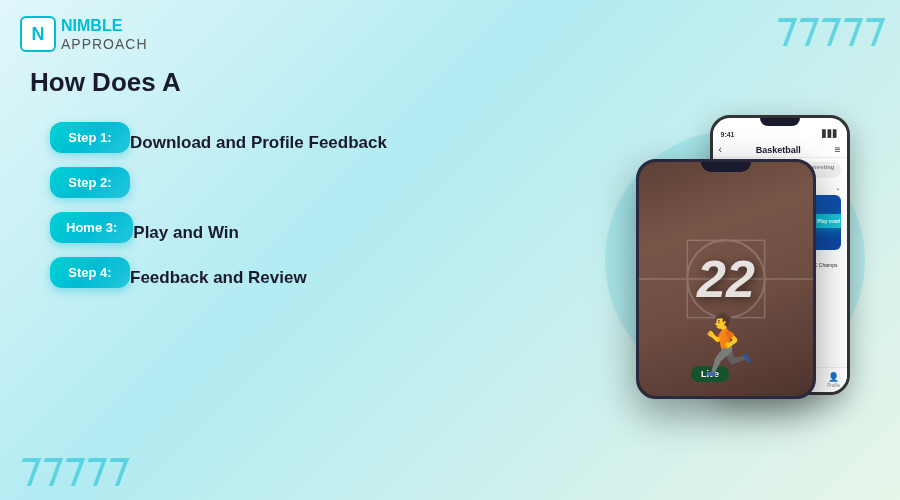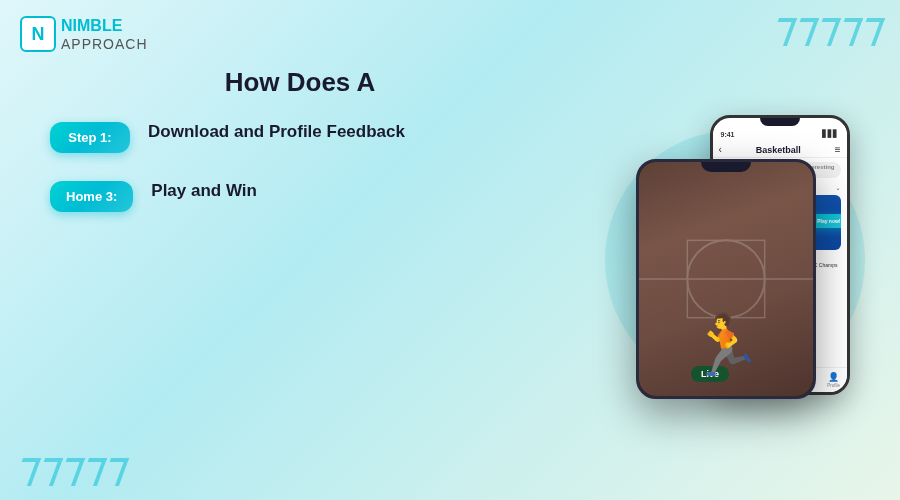--- a/index.html
+++ b/index.html
@@ -96,43 +96,41 @@
     
     .left-panel {
       flex: 0 0 540px;
       display: flex;
       flex-direction: column;
       justify-content: flex-start;
       padding-top: 10px;
     }
 
     .title-section {
-      text-align: center;
       margin-bottom: 22px;
       margin-top: 36px;
     }
 
     .title-section h1 {
       font-size: 26px;
       font-weight: 800;
       color: #1a1a2e;
       line-height: 1.3;
     }
 
     .steps-list {
       display: flex;
       flex-direction: column;
       gap: 14px;
       padding-left: 20px;
     }
 
     .step-item {
       display: flex;
-      align-items: flex-start;
-      gap: 18px;
+      align-items: flex-end;
     }
 
     .step-badge {
       background: linear-gradient(135deg, #00d2d3, #00bcd4, #26c6da);
       color: #fff;
       font-size: 13px;
       font-weight: 700;
       padding: 8px 16px;
       border-radius: 12px;
       min-width: 80px;
@@ -500,28 +498,31 @@
     </div>
 
     <div class="steps-list">
 
       <div class="step-item">
         <div class="step-badge">Step 1:</div>
         <span class="step-label">Download and Profile Feedback</span>
       </div>
 
       <div class="step-item">
+        <div class="step-badge">Step 2:</div>
       </div>
 
       <div class="step-item">
         <div class="step-badge">Home 3:</div>
         <span class="step-label">Play and Win</span>
       </div>
 
       <div class="step-item">
+        <div class="step-badge">Step 4:</div>
+        <span class="step-label">Feedback and Review</span>
       </div>
 
     </div>
   </div>
 
   <div class="right-panel">
 
     <div class="circle-bg"></div>
 
     <div class="phone-back">
@@ -617,19 +618,20 @@
           <svg style="position:absolute;top:0;left:0;width:100%;height:100%;opacity:0.2" viewBox="0 0 180 240">
             <circle cx="90" cy="120" r="40" fill="none" stroke="#fff" stroke-width="2"></circle>
             <line x1="0" y1="120" x2="180" y2="120" stroke="#fff" stroke-width="1.5"></line>
             <rect x="50" y="80" width="80" height="80" fill="none" stroke="#fff" stroke-width="1.5"></rect>
           </svg>
 
           <div style="position:absolute;bottom:20px;left:50%;transform:translateX(-50%);text-align:center;color:#fff;z-index:5">
             <div style="font-size:60px;line-height:1">🏃</div>
           </div>
 
+          <div style="position:absolute;top:50%;left:50%;transform:translate(-50%,-50%);font-size:52px;font-weight:900;color:rgba(255,255,255,0.85);z-index:6;font-style:italic;text-shadow:2px 2px 8px rgba(0,0,0,0.5);">22</div>
         </div>
         <div class="live-badge">Live</div>
       </div>
     </div>
 
   </div>
 </div>
 
 </body></html>

